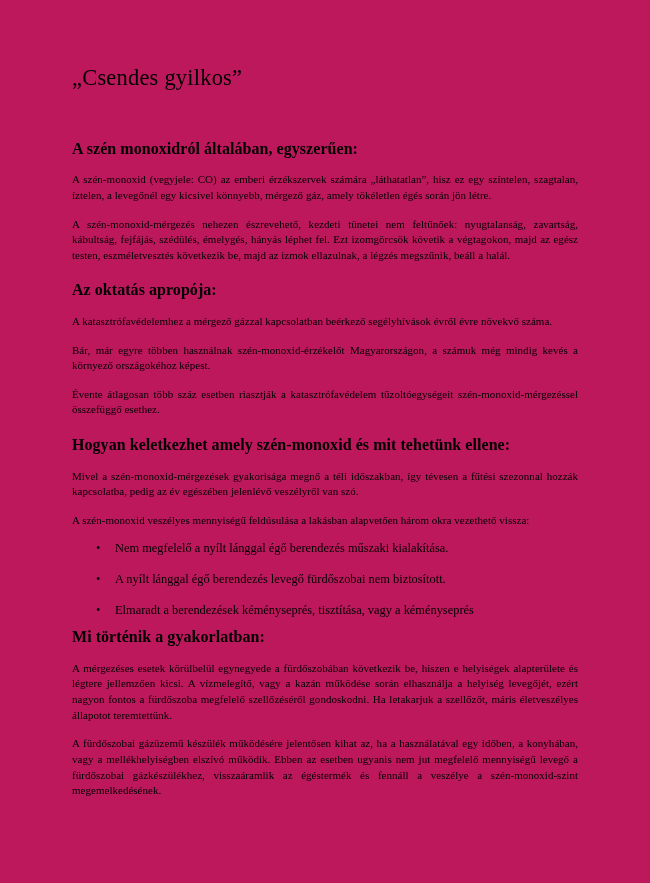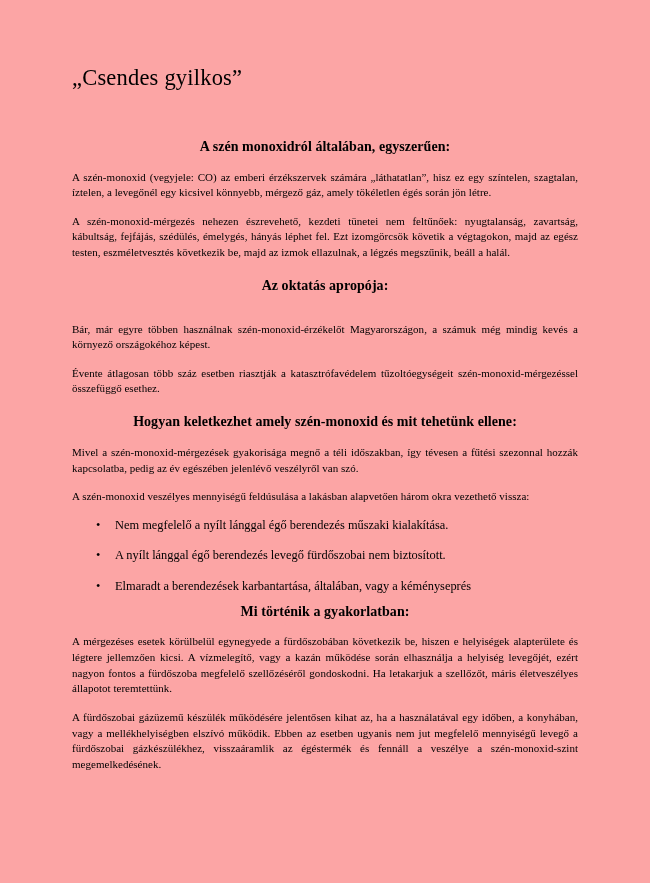--- a/index.html
+++ b/index.html
@@ -11,45 +11,45 @@
     height: 883px;
     background: #ffffff;
     font-family: "Liberation Serif", "DejaVu Serif", serif;
     color: #000000;
     overflow: hidden;
   }
   .page {
     position: relative;
     width: 650px;
     height: 883px;
-    background: #fca5a5;
+    background: #be185d;
     box-sizing: border-box;
     padding-left: 28px;
   }
   .content {
     position: absolute;
     left: 72px;
     top: 0;
     width: 506px;
   }
   .doc-title {
     font-size: 22.5px;
     line-height: 1.1;
     font-weight: 400;
     margin: 0;
     padding-top: 66px;
     letter-spacing: 0.2px;
     white-space: nowrap;
   }
   .section-heading {
-    font-size: 14px;
+    font-size: 16px;
     font-weight: bold;
     line-height: 1.35;
     margin: 0;
-    text-align: center;
+    text-align: left;
     letter-spacing: 0.05px;
   }
   .para {
     font-size: 11px;
     line-height: 1.42;
     margin: 0;
     text-align: justify;
     text-justify: inter-word;
     letter-spacing: 0.02px;
   }
@@ -93,20 +93,21 @@
 
     <h2 class="section-heading">A szén monoxidról általában, egyszerűen:</h2>
     <div class="gap-h-p"></div>
     <p class="para">A szén-monoxid (vegyjele: CO) az emberi érzékszervek számára „láthatatlan”, hisz ez egy színtelen, szagtalan, íztelen, a levegőnél egy kicsivel könnyebb, mérgező gáz, amely tökéletlen égés során jön létre.</p>
     <div class="gap-p-p"></div>
     <p class="para">A szén-monoxid-mérgezés nehezen észrevehető, kezdeti tünetei nem feltűnőek: nyugtalanság, zavartság, kábultság, fejfájás, szédülés, émelygés, hányás léphet fel. Ezt izomgörcsök követik a végtagokon, majd az egész testen, eszméletvesztés következik be, majd az izmok ellazulnak, a légzés megszűnik, beáll a halál.</p>
     <div class="gap-p-h"></div>
 
     <h2 class="section-heading">Az oktatás apropója:</h2>
     <div class="gap-h-p"></div>
+    <p class="para">A katasztrófavédelemhez a mérgező gázzal kapcsolatban beérkező segélyhívások évről évre növekvő száma.</p>
     <div class="gap-p-p"></div>
     <p class="para">Bár, már egyre többen használnak szén-monoxid-érzékelőt Magyarországon, a számuk még mindig kevés a környező országokéhoz képest.</p>
     <div class="gap-p-p"></div>
     <p class="para">Évente átlagosan több száz esetben riasztják a katasztrófavédelem tűzoltóegységeit szén-monoxid-mérgezéssel összefüggő esethez.</p>
     <div class="gap-p-h"></div>
 
     <h2 class="section-heading">Hogyan keletkezhet amely szén-monoxid és mit tehetünk ellene:</h2>
     <div class="gap-h-p"></div>
     <p class="para">Mivel a szén-monoxid-mérgezések gyakorisága megnő a téli időszakban, így tévesen a fűtési szezonnal hozzák kapcsolatba, pedig az év egészében jelenlévő veszélyről van szó.</p>
     <div class="gap-p-p"></div>
@@ -117,21 +118,21 @@
       <li class="bullet-item">
         <span class="bullet-mark">•</span>
         <span>Nem megfelelő a nyílt lánggal égő berendezés műszaki kialakítása.</span>
       </li>
       <li class="bullet-item">
         <span class="bullet-mark">•</span>
         <span>A nyílt lánggal égő berendezés levegő fürdőszobai nem biztosított.</span>
       </li>
       <li class="bullet-item">
         <span class="bullet-mark">•</span>
-        <span>Elmaradt a berendezések karbantartása, általában, vagy a kéményseprés</span>
+        <span>Elmaradt a berendezések kéményseprés, tisztítása, vagy a kéményseprés</span>
       </li>
     </ul>
     <div class="gap-list-h"></div>
 
     <h2 class="section-heading">Mi történik a gyakorlatban:</h2>
     <div class="gap-h-p"></div>
     <p class="para">A mérgezéses esetek körülbelül egynegyede a fürdőszobában következik be, hiszen e helyiségek alapterülete és légtere jellemzően kicsi. A vízmelegítő, vagy a kazán működése során elhasználja a helyiség levegőjét, ezért nagyon fontos a fürdőszoba megfelelő szellőzéséről gondoskodni. Ha letakarjuk a szellőzőt, máris életveszélyes állapotot teremtettünk.</p>
     <div class="gap-p-p"></div>
     <p class="para">A fürdőszobai gázüzemű készülék működésére jelentősen kihat az, ha a használatával egy időben, a konyhában, vagy a mellékhelyiségben elszívó működik. Ebben az esetben ugyanis nem jut megfelelő mennyiségű levegő a fürdőszobai gázkészülékhez, visszaáramlik az égéstermék és fennáll a veszélye a szén-monoxid-szint megemelkedésének.</p>
 

